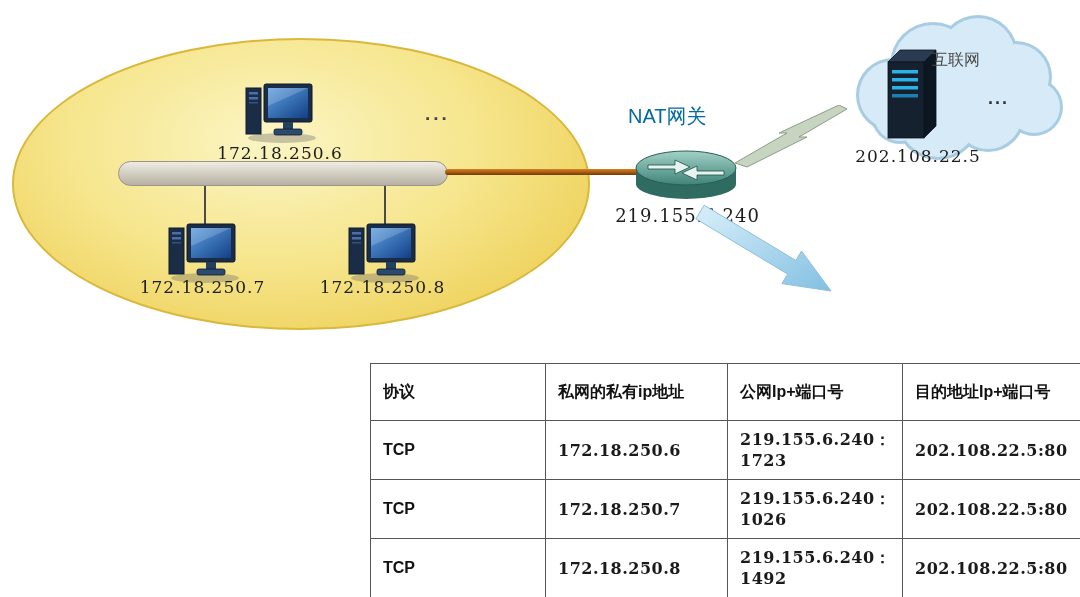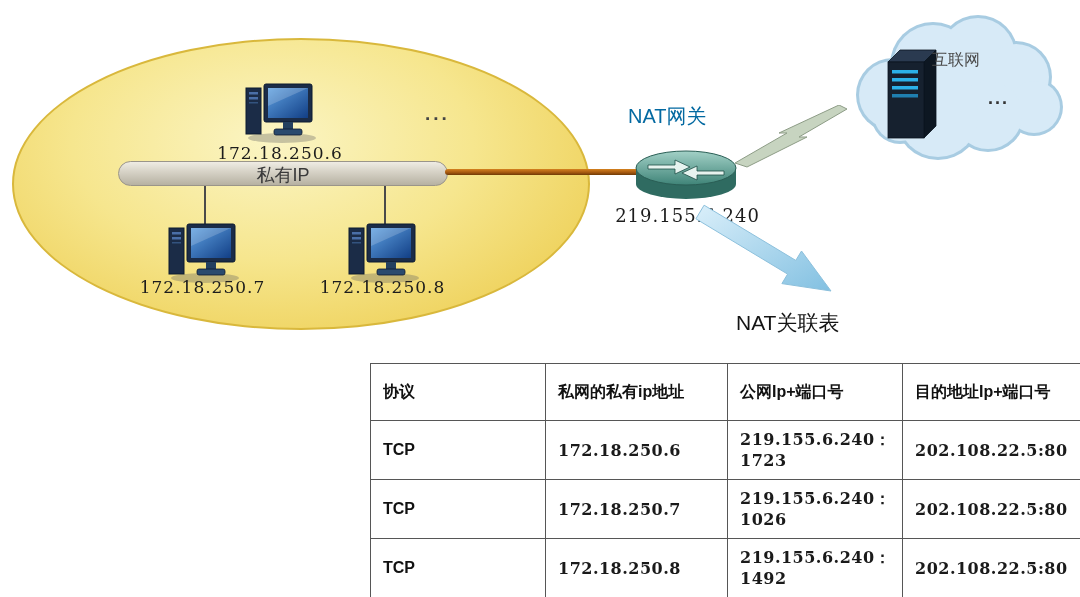--- a/index.html
+++ b/index.html
@@ -122,21 +122,20 @@
   <div class="abs pipe"></div>
 
   <div class="abs vline" style="left:204px;top:186px;height:38px"></div>
   <div class="abs vline" style="left:384px;top:186px;height:38px"></div>
 
   <svg class="abs" style="left:240px;top:80px" width="80" height="64">
       <use href="#pc-icon"></use>
     </svg>
   <div class="abs ip-label" style="left:200px;top:143px;width:160px">172.18.250.6</div>
 
-  <div class="abs pipe-label">私有IP</div>
 
   <svg class="abs" style="left:163px;top:220px" width="80" height="64">
       <use href="#pc-icon"></use>
     </svg>
   <div class="abs ip-label" style="left:130px;top:277px;width:145px">172.18.250.7</div>
 
   <svg class="abs" style="left:343px;top:220px" width="80" height="64">
       <use href="#pc-icon"></use>
     </svg>
   <div class="abs ip-label" style="left:310px;top:277px;width:145px">172.18.250.8</div>
@@ -186,27 +185,27 @@
     <polygon points="8,18 20,6 56,6 44,18" fill="#2a3a50" stroke="#0a1420" stroke-width="0.8"></polygon>
     <polygon points="44,18 56,6 56,82 44,94" fill="#0d1722" stroke="#0a1420" stroke-width="0.8"></polygon>
     <rect x="8" y="18" width="36" height="76" fill="#16212f" stroke="#0a1420" stroke-width="0.8"></rect>
     <rect x="12" y="26" width="26" height="3.5" fill="#2bb1e8"></rect>
     <rect x="12" y="34" width="26" height="3.5" fill="#2bb1e8"></rect>
     <rect x="12" y="42" width="26" height="3.5" fill="#2bb1e8"></rect>
     <rect x="12" y="50" width="26" height="3.5" fill="#1f7fb0"></rect>
   </svg>
 
   <div class="abs internet-label">互联网</div>
+  <div class="abs ip-label server-ip">202.108.22.5</div>
   <div class="abs cloud-ellipsis">...</div>
 
   <svg class="abs" style="left:693px;top:203px" width="145" height="95" viewBox="0 0 145 95">
     <polygon points="2.9,15.8 11.1,2.2 102.8,57.4 108.5,48 138,88 88.9,80.6 94.6,71.1" fill="url(#arrowGrad)" stroke="#8cc0dc" stroke-width="1"></polygon>
   </svg>
 
-  <div class="abs nat-table-title">NAT关联表</div>
 
   <table class="nat-table">
     <colgroup>
       <col style="width:175px">
         <col style="width:182px">
         <col style="width:175px">
         <col style="width:178px">
     </colgroup>
     <thead>
       <tr>

